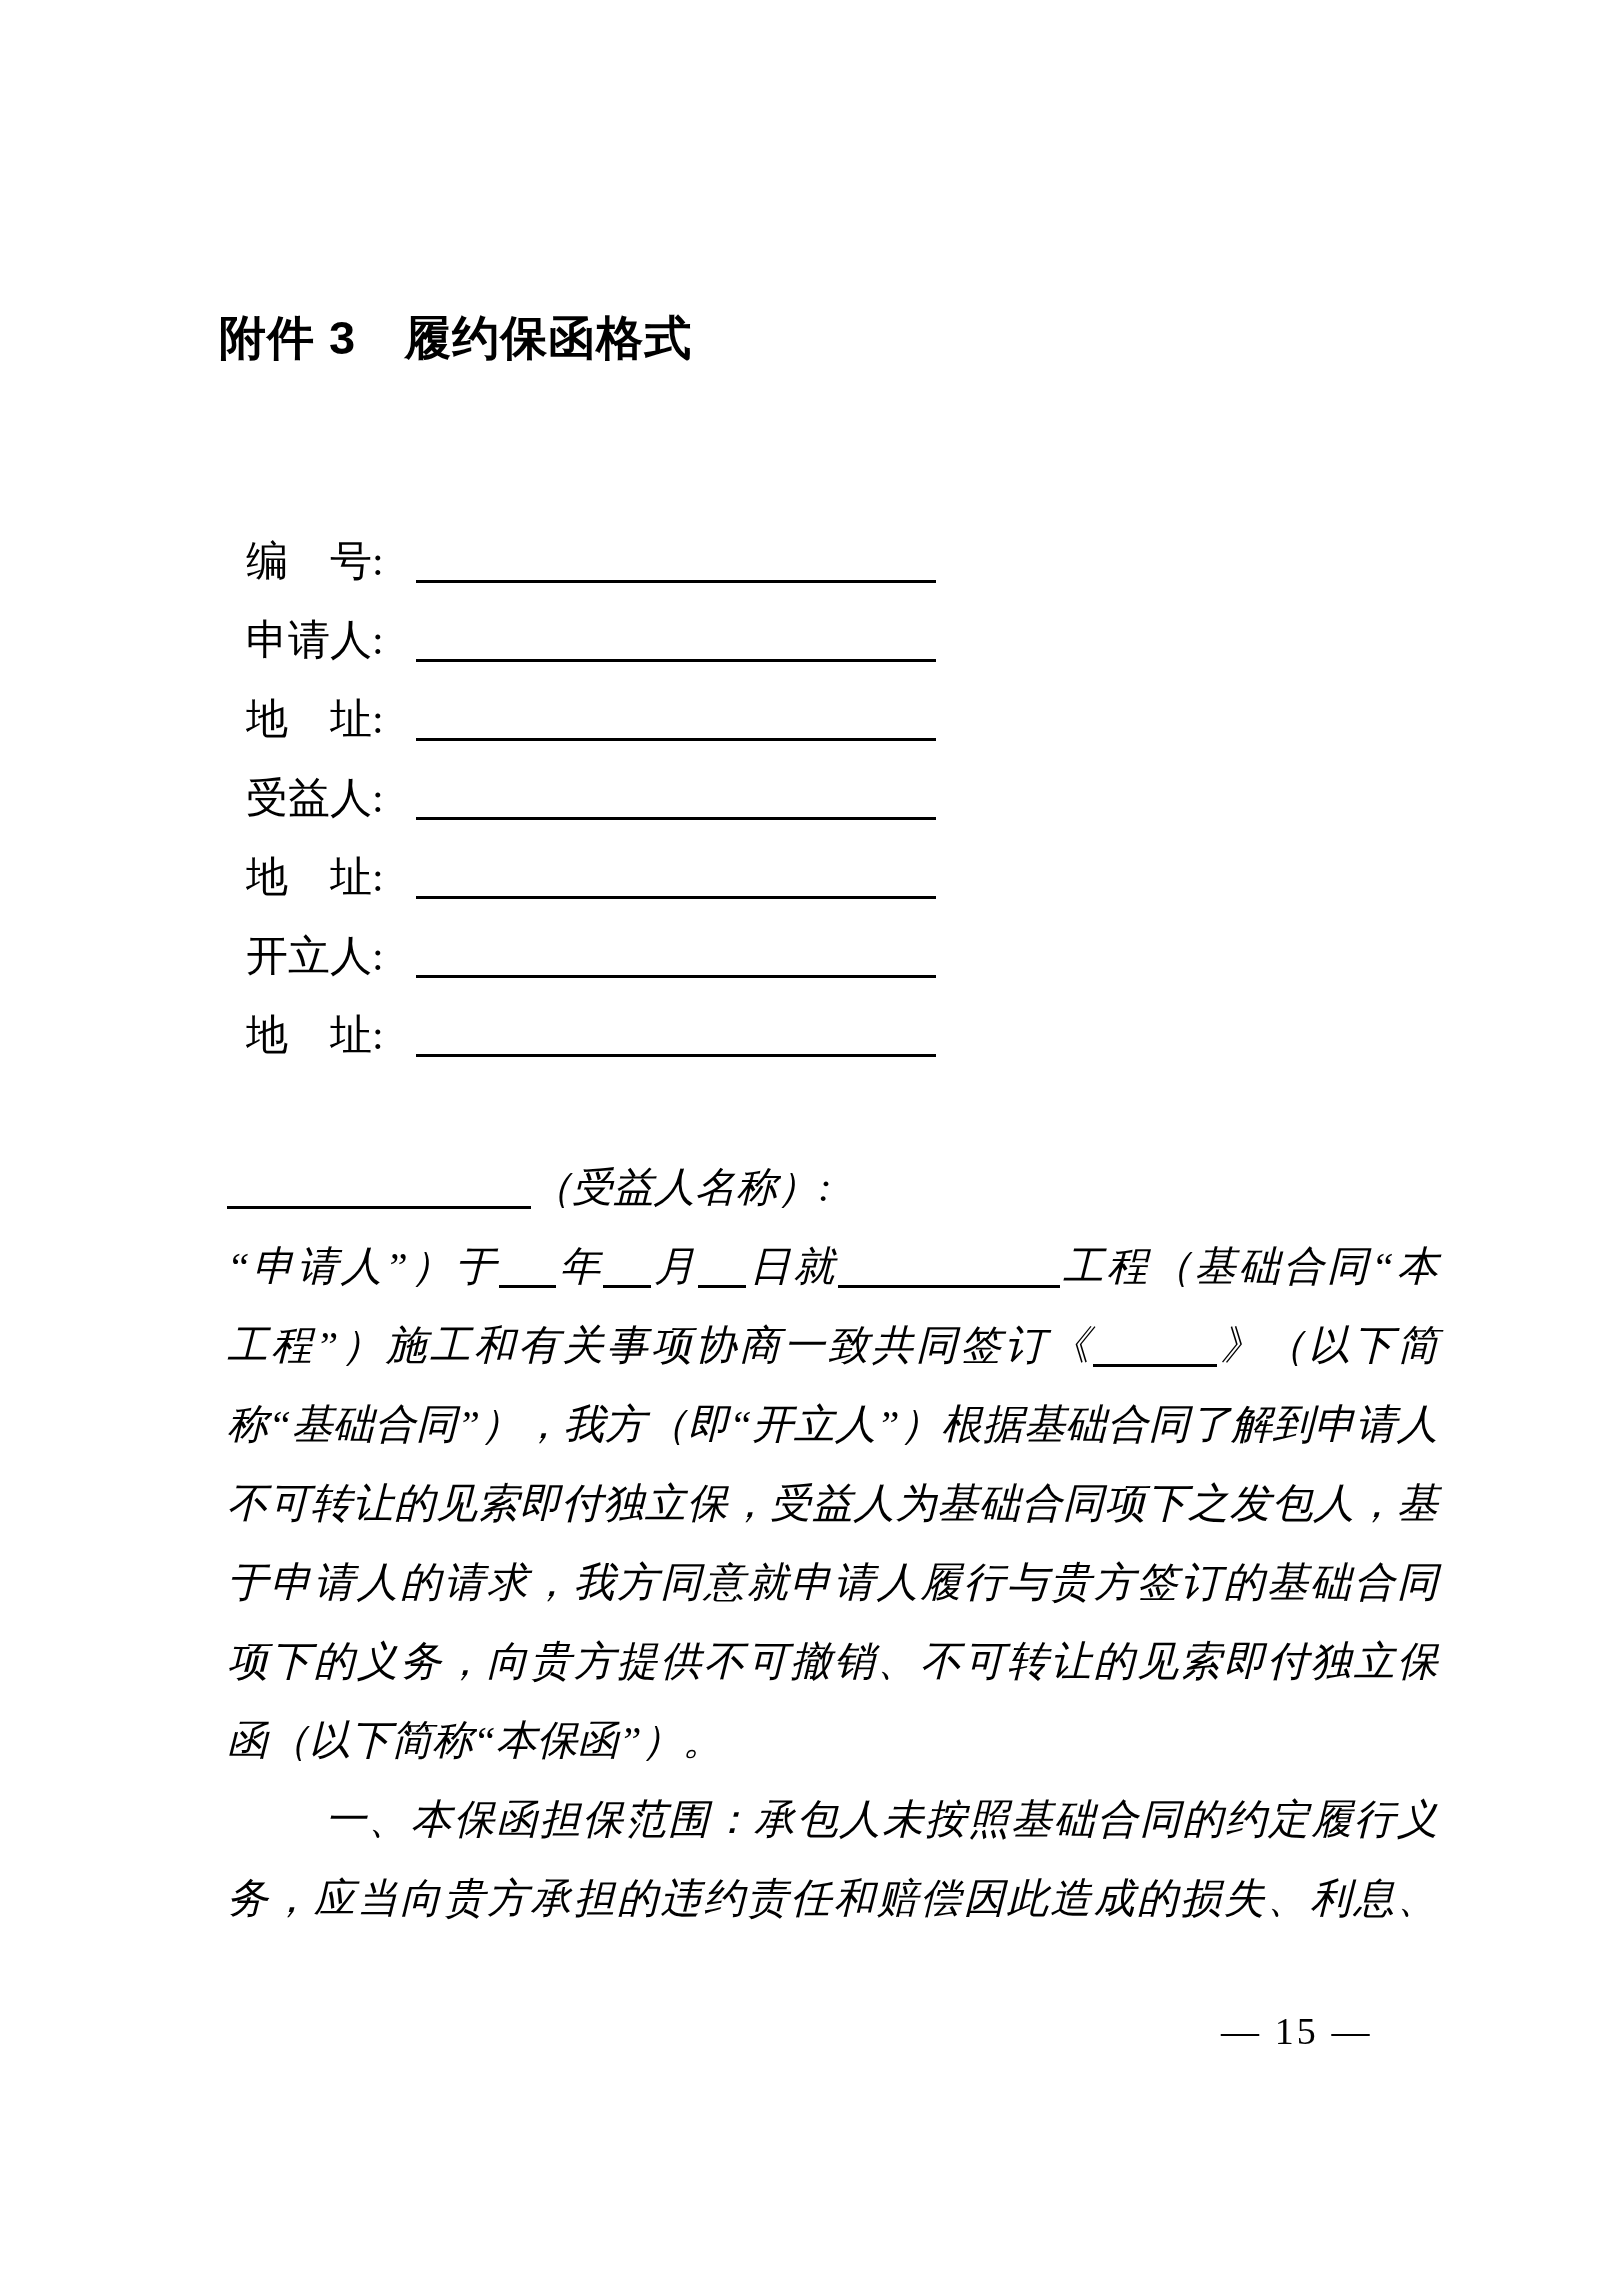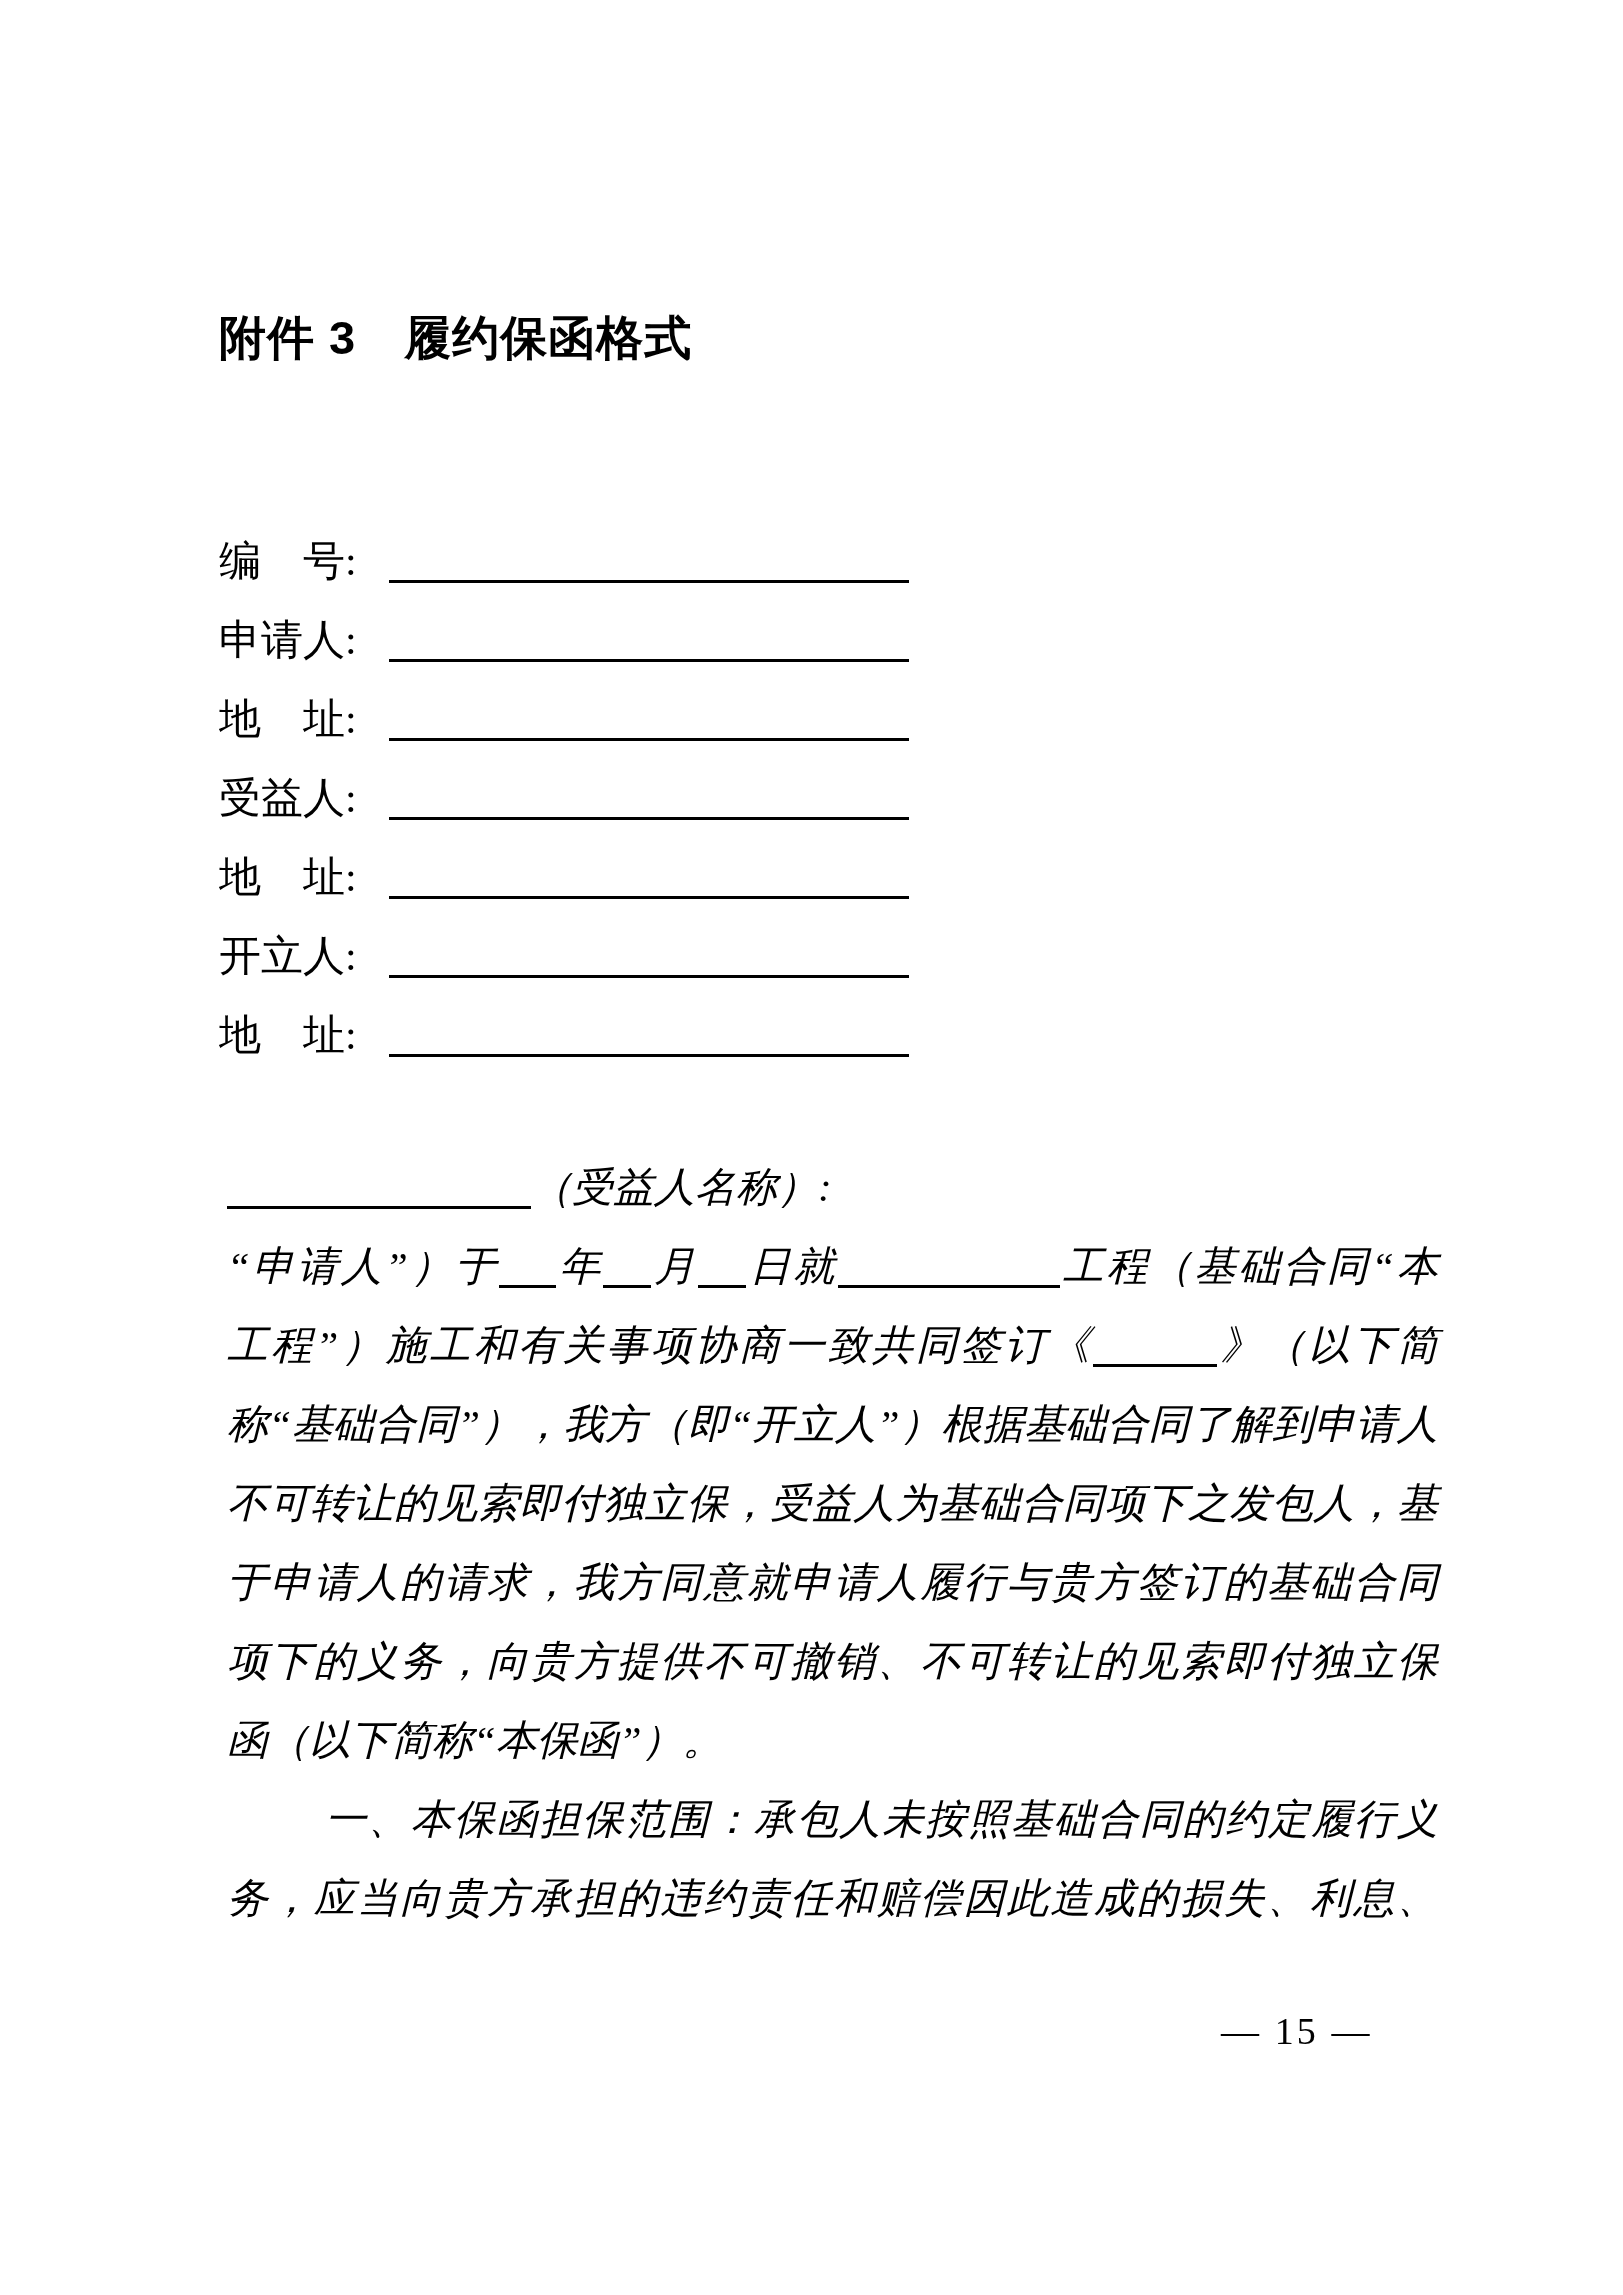--- a/index.html
+++ b/index.html
@@ -52,20 +52,21 @@
   }
   .form-row {
     height: 79px;
     line-height: 79px;
     font-size: 42px;
     white-space: nowrap;
   }
   .form-label {
     display: inline-block;
     width: 170px;
+    margin-left: 27px;
   }
   .blank {
     display: inline-block;
     height: 0.9em;
     border-bottom: 3.6px solid #000;
     vertical-align: -0.2em;
   }
   .form-blank {
     width: 520px;
   }

